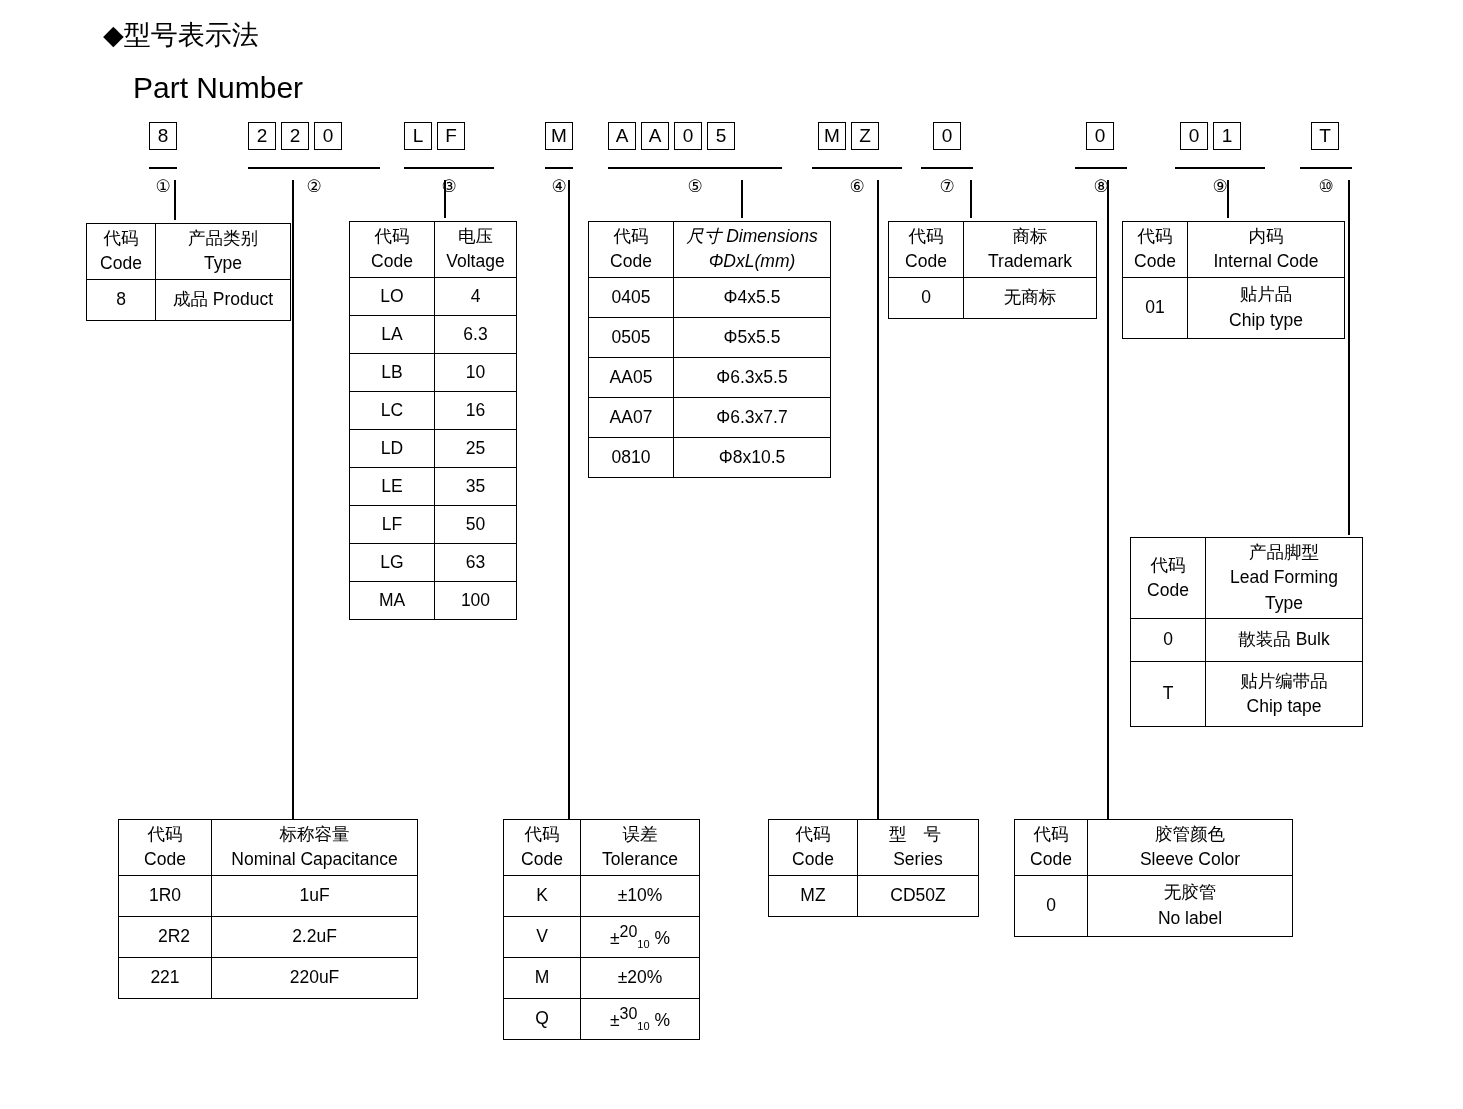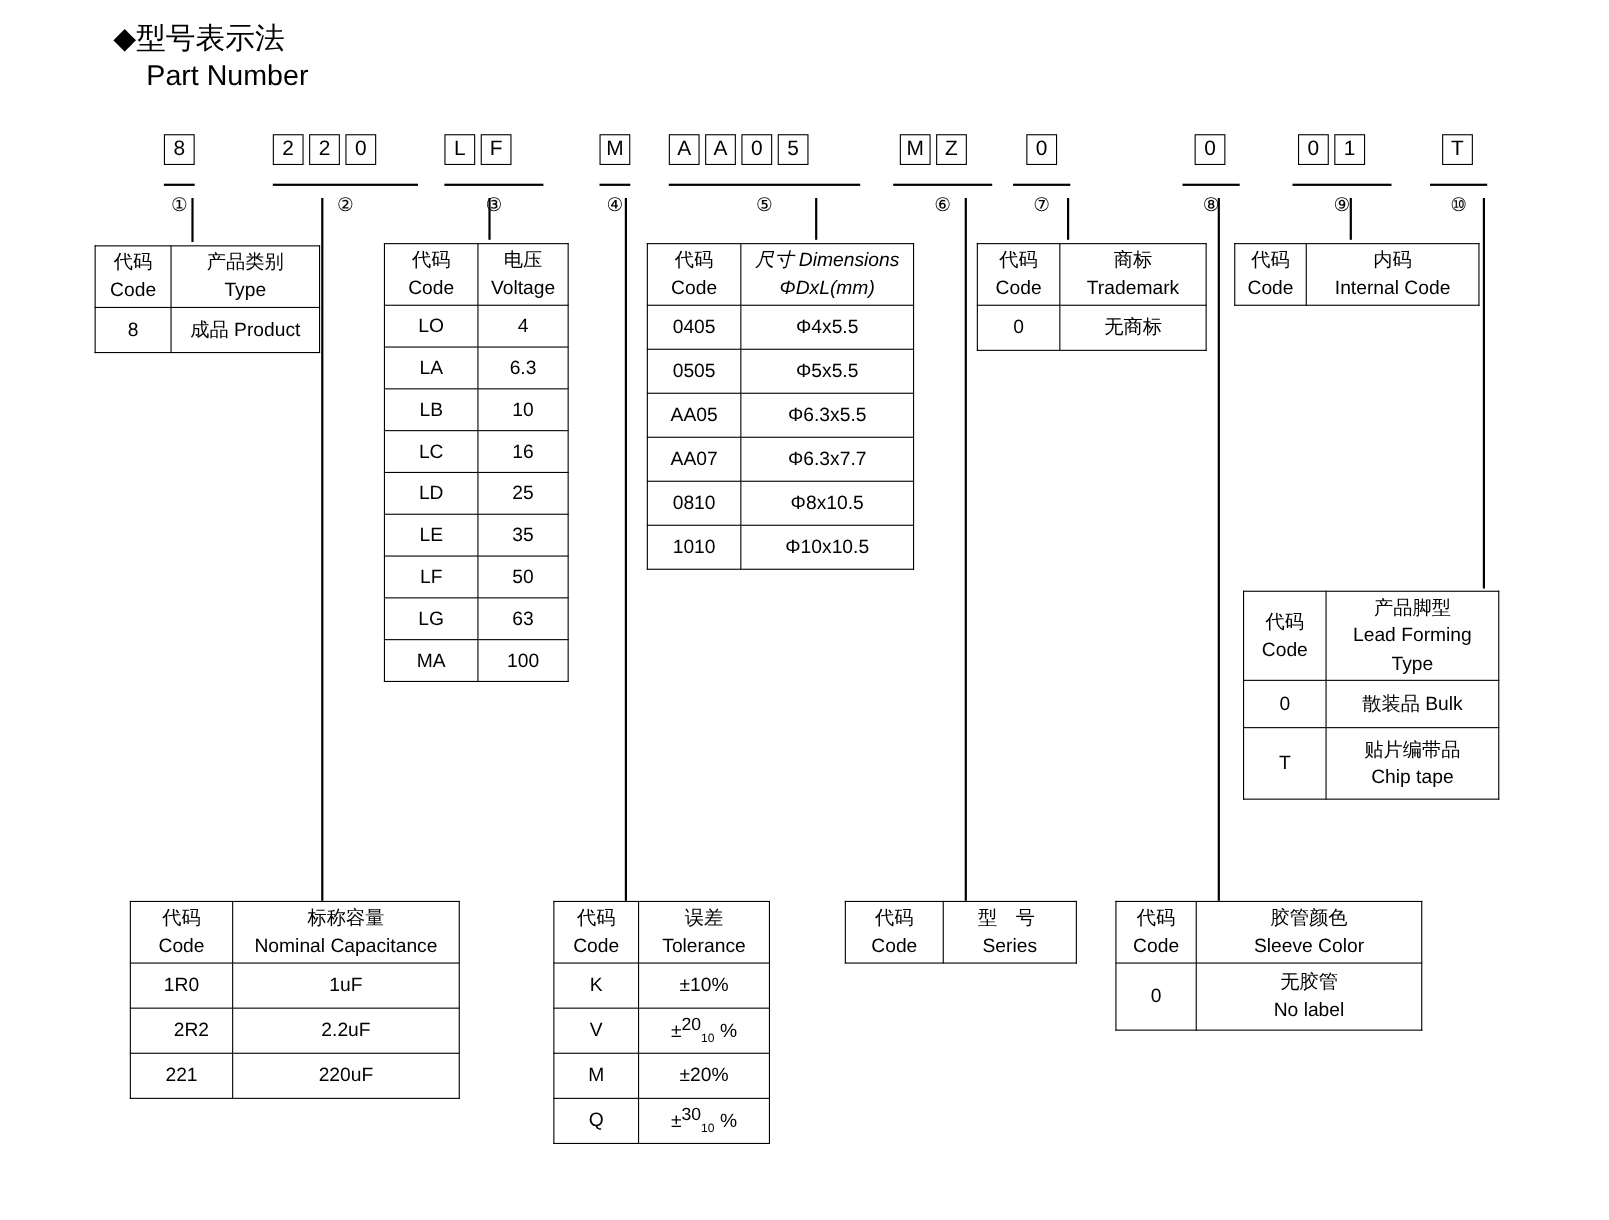--- a/index.html
+++ b/index.html
@@ -9,21 +9,21 @@
     font-family:"Liberation Sans","DejaVu Sans",sans-serif;
     color:#000000;
     position:relative;
     overflow:hidden;
   }
   .stage{position:absolute;left:0;top:0;width:1463px;height:913px;}
   .abs{position:absolute;}
 
   
   #heading-cn{left:103px;top:19px;font-size:27px;line-height:32px;letter-spacing:0px;white-space:nowrap;}
-  #heading-en{left:133px;top:52px;font-size:26px;line-height:32px;white-space:nowrap;}
+  #heading-en{left:133px;top:72px;font-size:30px;line-height:32px;white-space:nowrap;}
 
   
   .pn-box{
     border:1.6px solid #000;
     height:28px;
     min-width:28px;
     display:flex;align-items:center;justify-content:center;
     font-size:19px;
     box-sizing:border-box;
     background:#fff;
@@ -239,24 +239,20 @@
           <td>Φ6.3x5.5</td>
         </tr>
     <tr>
           <td style="height:35px;">AA07</td>
           <td>Φ6.3x7.7</td>
         </tr>
     <tr>
           <td style="height:35px;">0810</td>
           <td>Φ8x10.5</td>
         </tr>
-    <tr>
-          <td style="height:35px;">1010</td>
-          <td>Φ10x10.5</td>
-        </tr>
   </tbody>
     </table>
 
   <table class="t abs" style="left:888px;top:221px;">
     <tbody>
         <tr>
       <td class="hd" style="width:66px;">
         <span>代码</span><br>
         <span>Code</span>
       </td>
@@ -275,20 +271,27 @@
   <table class="t abs" style="left:1122px;top:221px;">
     <tbody>
         <tr>
       <td class="hd" style="width:56px;">
         <span>代码</span><br>
         <span>Code</span>
       </td>
       <td class="hd" style="width:148px;">
         <span>内码</span><br>
         <span>Internal Code</span>
+      </td>
+    </tr>
+    <tr>
+      <td>01</td>
+      <td class="two" style="height:56px;">
+        <span>贴片品</span><br>
+        <span>Chip type</span>
       </td>
     </tr>
   </tbody>
     </table>
 
   <table class="t abs" style="left:1130px;top:537px;">
     <tbody>
         <tr>
       <td style="width:66px;line-height:1.45;">
         <span>代码</span><br>
@@ -377,20 +380,24 @@
         <tr>
       <td class="hd" style="width:80px;">
         <span>代码</span><br>
         <span>Code</span>
       </td>
       <td class="hd" style="width:112px;">
         <span class="spaced">型 号</span><br>
         <span>Series</span>
       </td>
     </tr>
+    <tr>
+      <td style="height:36px;">MZ</td>
+      <td>CD50Z</td>
+    </tr>
   </tbody>
     </table>
 
   <table class="t abs" style="left:1014px;top:819px;">
     <tbody>
         <tr>
       <td class="hd" style="width:64px;">
         <span>代码</span><br>
         <span>Code</span>
       </td>

